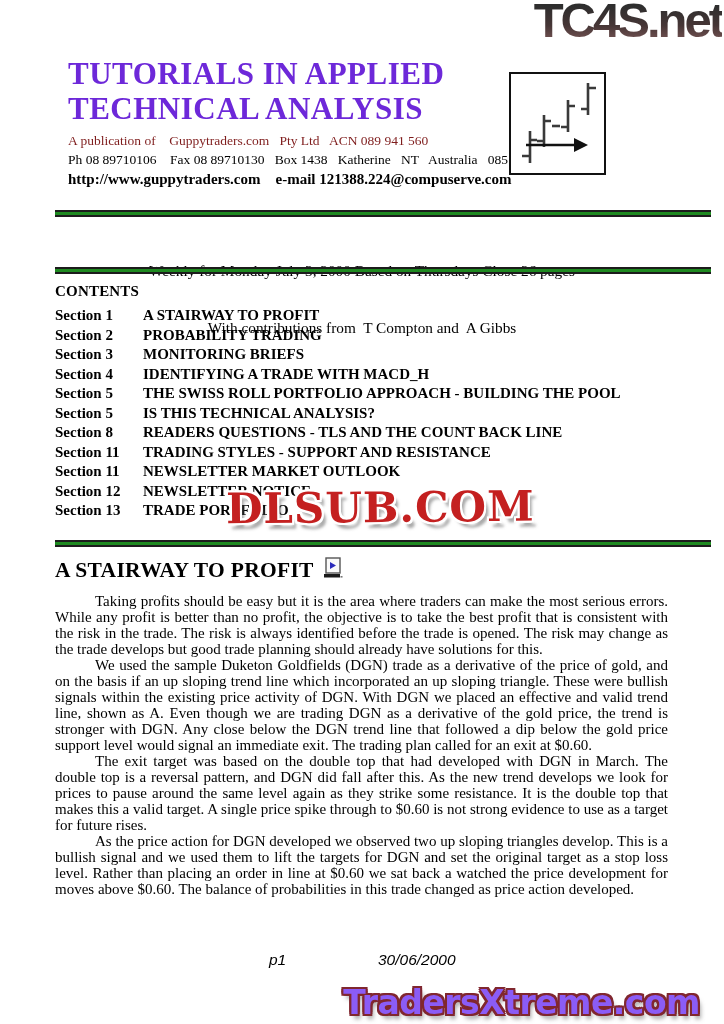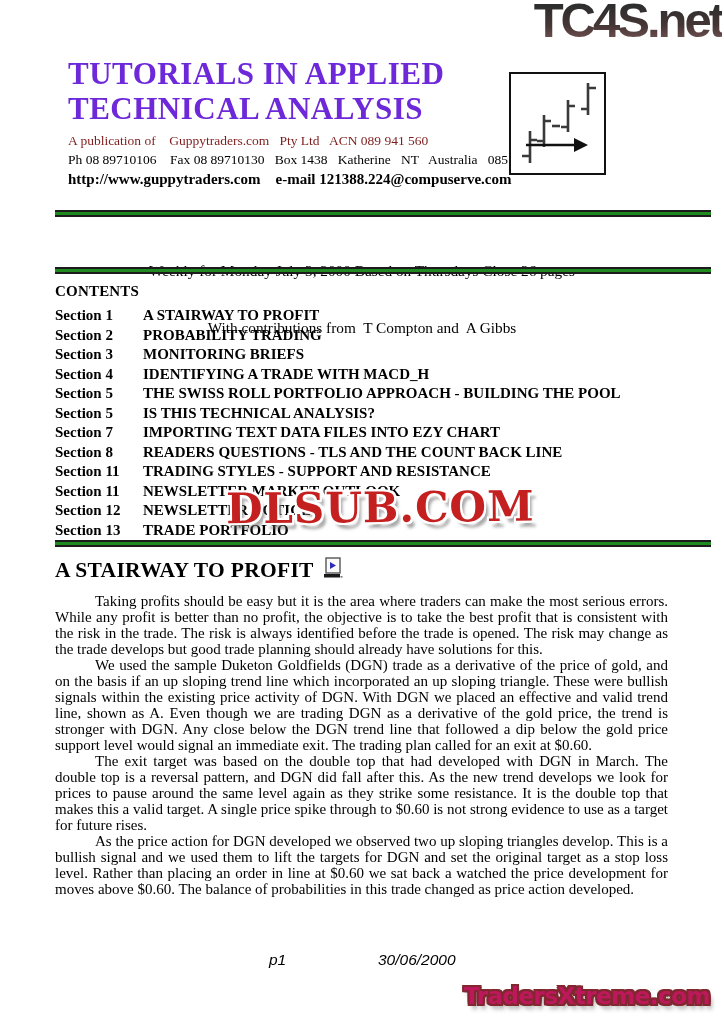--- a/index.html
+++ b/index.html
@@ -63,23 +63,23 @@
   .body { position:absolute; left:55px; top:593px; width:613px; }
   .body p { font-size:15px; line-height:16px; text-align:justify; text-indent:40px; }
 
   
   .footer-pnum, .footer-date { position:absolute; top:951px; font-family:"Liberation Sans", sans-serif; font-style:italic; font-size:15.5px; }
   .footer-pnum { left:269px; }
   .footer-date { left:378px; }
 
   
   .tx {
-    position:absolute; right:14px; top:983px;
+    position:absolute; right:24px; top:983px;
     font-family:"DejaVu Sans", sans-serif; font-weight:bold;
-    font-size:23px; letter-spacing:-0.5px; color:#be185d;
+    font-size:33px; letter-spacing:-0.5px; color:#8b5cf6;
     text-shadow:
       -2px -2px 0 #80272f, 2px -2px 0 #80272f, -2px 2px 0 #80272f, 2px 2px 0 #80272f,
       -2px 0 0 #80272f, 2px 0 0 #80272f, 0 -2px 0 #80272f, 0 2px 0 #80272f,
       3px 5px 4px rgba(80,80,80,0.5);
   }
 
   svg .bar { stroke:#3a3a3a; stroke-width:2.6; fill:none; }
   svg .arrow { stroke:#111; stroke-width:2.6; fill:none; }
 </style>
 </head>
@@ -149,24 +149,20 @@
         <div class="toc-row">
           <span class="toc-sec">Section 5</span>
           <span class="toc-title">THE SWISS ROLL PORTFOLIO APPROACH - BUILDING THE POOL</span>
         </div>
 
         <div class="toc-row">
           <span class="toc-sec">Section 5</span>
           <span class="toc-title">IS THIS TECHNICAL ANALYSIS?</span>
         </div>
 
-        <div class="toc-row">
-          <span class="toc-sec">Section 7</span>
-          <span class="toc-title">IMPORTING TEXT DATA FILES INTO EZY CHART</span>
-        </div>
 
         <div class="toc-row">
           <span class="toc-sec">Section 8</span>
           <span class="toc-title">READERS QUESTIONS - TLS AND THE COUNT BACK LINE</span>
         </div>
 
         <div class="toc-row">
           <span class="toc-sec">Section 11</span>
           <span class="toc-title">TRADING STYLES - SUPPORT AND RESISTANCE</span>
         </div>

